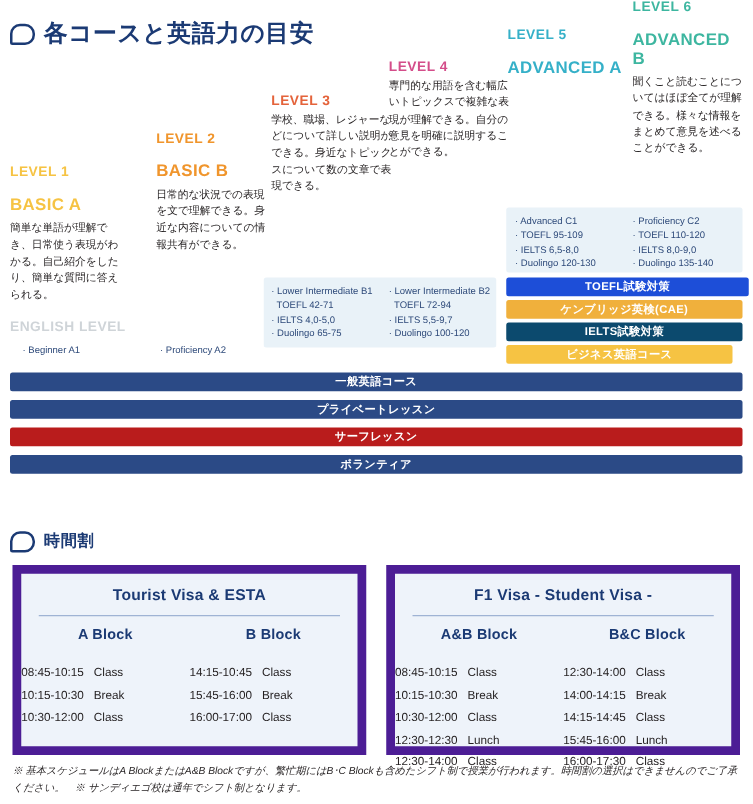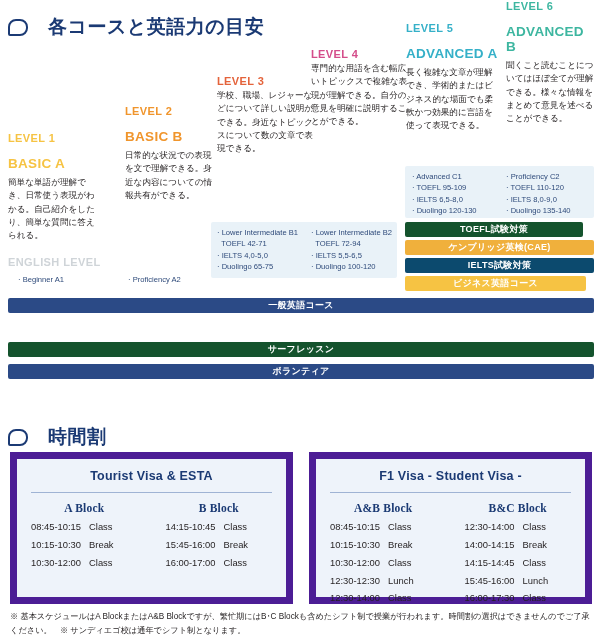--- a/index.html
+++ b/index.html
@@ -6,32 +6,32 @@
   html, body {
     margin: 0; padding: 0;
     width: 602px; height: 643px;
     background: #ffffff;
     font-family: "Liberation Sans", sans-serif;
     color: #231f20;
   }
   .page { position: relative; width: 602px; height: 643px; overflow: hidden; }
 
   
-  .sec-head { display: flex; align-items: center; gap: 20px; }
+  .sec-head { display: flex; align-items: center; gap: 7px; }
   .sec-head .bubble {
     width: 20px; height: 17px; border: 2px solid #1b3a74; border-radius: 8px 8px 8px 2px;
     position: relative; flex: none;
   }
   .sec-head .title {
     font-size: 19px; font-weight: bold; color: #1b3a74; letter-spacing: .5px;
   }
 
   #head-courses { position: absolute; left: 8px; top: 14px; }
   #head-schedule { position: absolute; left: 8px; top: 424px; }
-  #head-schedule .title { font-size: 19px; }
+  #head-schedule .title { font-size: 13px; }
 
   
   .levels { position: absolute; left: 8px; top: 0px; width: 586px; height: 300px; }
   .lvl { position: absolute; width: 93px; }
   .lvl .lv-label {
     font-size: 11px; font-weight: bold; letter-spacing: .4px; margin-bottom: 2px;
   }
   .lvl .lv-name {
     font-size: 13.5px; font-weight: bold; letter-spacing: .3px; margin-bottom: 5px; margin-top: 12px;
   }
@@ -82,34 +82,34 @@
   #sched-left { left: 10px; }
   #sched-right { left: 309px; }
   .sched .s-title {
     text-align: center; font-size: 12.5px; font-weight: bold; color: #1b3a74;
     margin-top: 10px; letter-spacing: .2px;
   }
   .sched .s-rule { height: 1px; background: #9fb3d4; margin: 9px 14px 0 14px; }
   .sched .cols { display: flex; margin-top: 9px; }
   .sched .col { width: 50%; }
   .sched .col h4 {
-    margin: 0 0 4px 0; text-align: center; font-size: 11.5px; font-weight: bold;
-    color: #1b3a74; letter-spacing: .2px; font-family: Liberation Serif, serif;
+    margin: 0 0 15px 0; text-align: center; font-size: 11.5px; font-weight: bold;
+    color: #1b3a74; letter-spacing: .2px;
   }
   .sched .row {
     display: flex; font-size: 9.4px; color: #231f20; line-height: 1.9;
-    padding-left: 14px; gap: 8px;
+    gap: 8px;
   }
   .sched .row .time { white-space: nowrap; }
   .sched .row .kind { white-space: nowrap; }
 
   
   .note {
     position: absolute; left: 10px; top: 610px; width: 584px;
-    font-size: 8.2px; line-height: 1.75; color: #231f20;
+    font-size: 8.2px; line-height: 1.75; color: #231f20; font-style: italic;
   }
 </style>
 </head>
 <body>
 
 <div class="page">
 
   <div class="sec-head" id="head-courses">
     <span class="bubble"></span>
     <span class="title">各コースと英語力の目安</span>
@@ -135,21 +135,20 @@
     </div>
 
     <div class="lvl" style="left:303px; top:48px; width:100px;">
       <div class="lv-label c4">LEVEL 4</div>
       <div class="lv-desc">専門的な用語を含む幅広いトピックスで複雑な表現が理解できる。自分の意見を明確に説明することができる。</div>
     </div>
 
     <div class="lvl" style="left:398px; top:22px; width:95px;">
       <div class="lv-label c5">LEVEL 5</div>
       <div class="lv-name c5">ADVANCED A</div>
-      <div class="lv-desc">長く複雑な文章が理解でき、学術的またはビジネス的な場面でも柔軟かつ効果的に言語を使って表現できる。</div>
     </div>
 
     <div class="lvl" style="left:498px; top:0px; width:90px;">
       <div class="lv-label c6">LEVEL 6</div>
       <div class="lv-name c6">ADVANCED B</div>
       <div class="lv-desc">聞くこと読むことについてはほぼ全てが理解できる。様々な情報をまとめて意見を述べることができる。</div>
     </div>
   </div>
 
   <div class="shadebox" style="left:405px; top:166px; width:189px; height:52px;"></div>
@@ -167,43 +166,44 @@
   </div>
   <div class="scale-box" style="left:217px; top:227px; width:92px;">
     <div>· <span>Lower Intermediate B1</span></div>
     <div>&nbsp;&nbsp;<span>TOEFL 42-71</span></div>
     <div>· <span>IELTS 4,0-5,0</span></div>
     <div>· <span>Duolingo 65-75</span></div>
   </div>
   <div class="scale-box" style="left:311px; top:227px; width:92px;">
     <div>· <span>Lower Intermediate B2</span></div>
     <div>&nbsp;&nbsp;<span>TOEFL 72-94</span></div>
-    <div>· <span>IELTS 5,5-6,5</span></div>
+    <div>· <span>IELTS 5,5-9,7</span></div>
     <div>· <span>Duolingo 100-120</span></div>
   </div>
   <div class="scale-box" style="left:412px; top:171px; width:92px;">
     <div>· <span>Advanced C1</span></div>
     <div>· <span>TOEFL 95-109</span></div>
     <div>· <span>IELTS 6,5-8,0</span></div>
     <div>· <span>Duolingo 120-130</span></div>
   </div>
   <div class="scale-box" style="left:506px; top:171px; width:92px;">
     <div>· <span>Proficiency C2</span></div>
     <div>· <span>TOEFL 110-120</span></div>
     <div>· <span>IELTS 8,0-9,0</span></div>
     <div>· <span>Duolingo 135-140</span></div>
   </div>
 
-  <div class="exbar" style="left:405px; top:222px; width:178px; background:#14532d;">TOEFL試験対策</div>
+  <div class="exbar" style="left:405px; top:222px; width:194px; background:#1d4ed8;">TOEFL試験対策</div>
   <div class="exbar" style="left:405px; top:240px; width:189px; background:#f0b03c;">ケンブリッジ英検(CAE)</div>
   <div class="exbar" style="left:405px; top:258px; width:189px; background:#0c4a6e;">IELTS試験対策</div>
   <div class="exbar" style="left:405px; top:276px; width:181px; background:#f6c343;">ビジネス英語コース</div>
 
   <div class="coursebar" style="top:298px; background:#2b4a86;">一般英語コース</div>
-  <div class="coursebar" style="top:342px; background:#14532d;">サーフレッスン</div>
+  <div class="coursebar" style="top:320px; background:#2b4a86;">プライベートレッスン</div>
+  <div class="coursebar" style="top:342px; background:#b91c1c;">サーフレッスン</div>
   <div class="coursebar" style="top:364px; background:#2b4a86;">ボランティア</div>
 
   <div class="sec-head" id="head-schedule">
     <span class="bubble"></span>
     <span class="title">時間割</span>
   </div>
 
   <div class="sched" id="sched-left">
     <div class="s-title">Tourist Visa &amp; ESTA</div>
     <div class="s-rule"></div>

